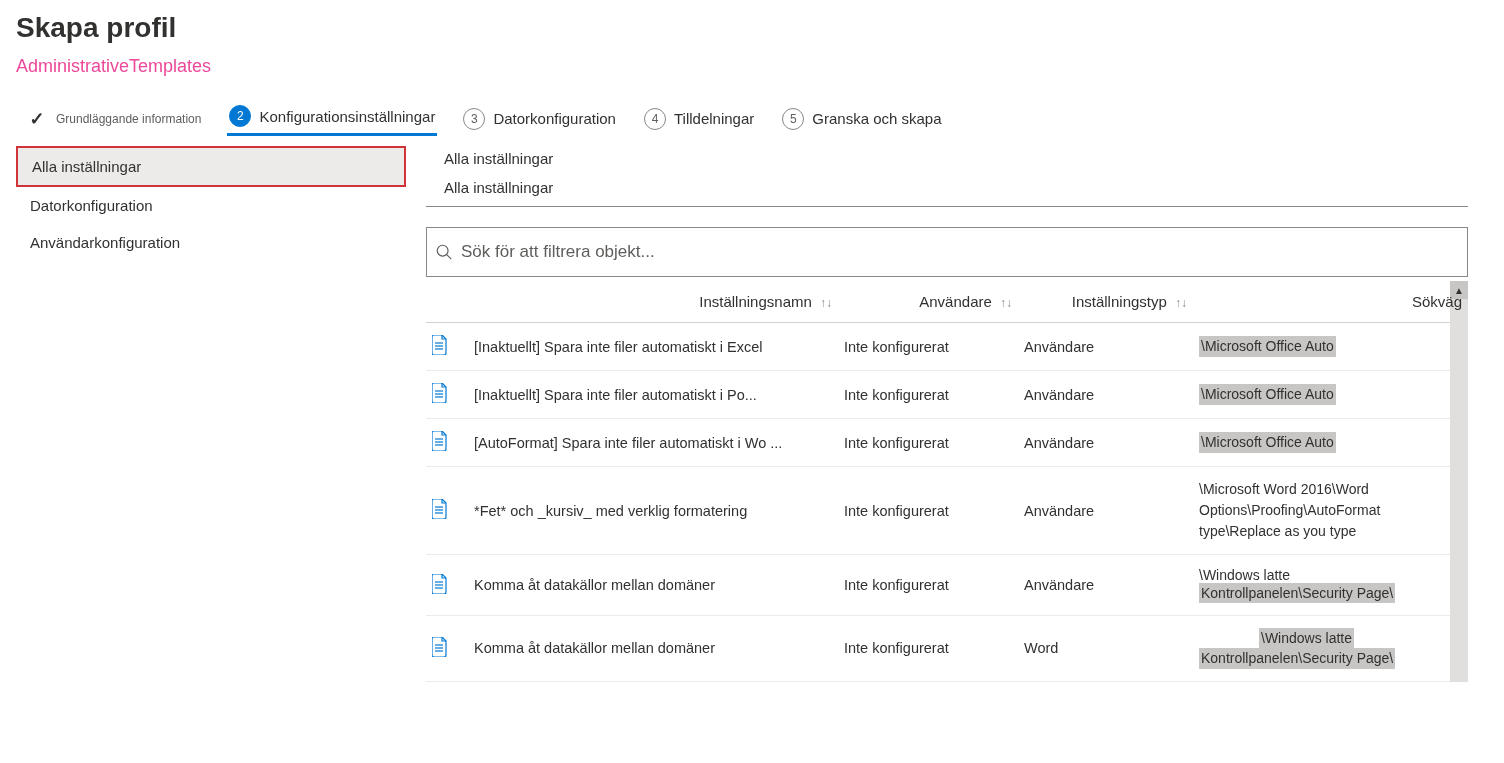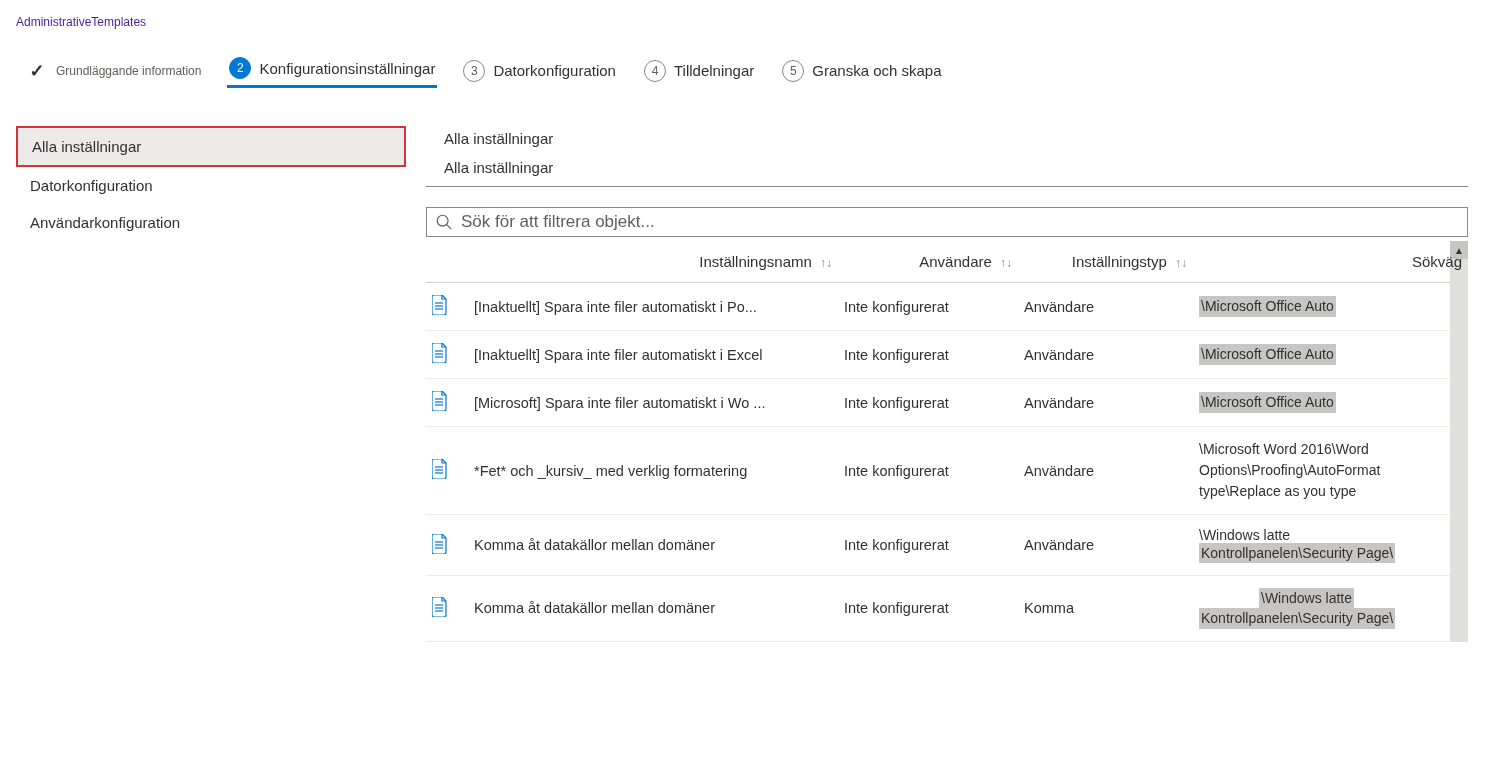--- a/index.html
+++ b/index.html
@@ -13,23 +13,23 @@
   .page {
     padding: 12px 16px 0 16px;
     width: 1504px;
   }
   .title {
     font-size: 28px;
     font-weight: 600;
     margin: 0;
   }
   .subtitle {
-    font-size: 12px;
-    color: #4c1d95;
-    margin: 3px 0 24px 0;
+    font-size: 18px;
+    color: #ec4899;
+    margin: 12px 0 24px 0;
   }
   .wizard {
     display: flex;
     align-items: center;
     gap: 24px;
     padding: 0 0 10px 8px;
   }
   .step {
     display: inline-flex;
     align-items: center;
@@ -66,21 +66,21 @@
     display: inline-flex;
     align-items: center;
     justify-content: center;
     color: #323130;
     font-size: 18px;
     font-weight: bold;
   }
   .layout {
     display: flex;
     gap: 20px;
-    margin-top: 28px;
+    margin-top: 0;
   }
   .side {
     width: 390px;
     flex-shrink: 0;
   }
   .side-item {
     padding: 10px 14px;
     font-size: 15px;
     cursor: pointer;
   }
@@ -102,21 +102,21 @@
     padding: 4px 18px 10px 18px;
   }
   .divider {
     border-bottom: 1px solid #8a8886;
     margin-bottom: 20px;
   }
   .searchbox {
     display: flex;
     align-items: center;
     border: 1px solid #8a8886;
-    height: 30px;
+    height: 50px;
     font-size: 18px;
     color: #605e5c;
     padding: 8px 8px;
     margin-bottom: 4px;
   }
   .searchbox input {
     border: none;
     outline: none;
     flex: 1;
     font-size: 17px;
@@ -194,20 +194,21 @@
     align-items: center;
     justify-content: center;
     color: #323130;
     font-size: 10px;
   }
 </style>
 </head>
 <body>
 
 <div class="page">
+  <h1 class="title">Skapa profil</h1>
   <div class="subtitle">AdministrativeTemplates</div>
 
   <div class="wizard">
     <a class="step done">
       <span class="check">✓</span>
       <span class="label">Grundläggande information</span>
     </a>
     <a class="step current">
       <span class="circle">2</span>
       <span class="label">Konfigurationsinställningar</span>
@@ -280,47 +281,47 @@
           </thead>
           <tbody id="tbody">
               <tr>
                 <td><span class="doc-icon"><svg viewBox="0 0 16 20">
                       <path d="M2 0 h8 l4 4 v14 a2 2 0 0 1 -2 2 H2 a2 2 0 0 1 -2 -2 V2 a2 2 0 0 1 2 -2 z" fill="#fff" stroke="#0078d4" stroke-width="1.2"></path>
                       <path d="M10 0 v4 h4" fill="none" stroke="#0078d4" stroke-width="1.2"></path>
                       <line x1="3" y1="8" x2="11" y2="8" stroke="#0078d4" stroke-width="1.2"></line>
                       <line x1="3" y1="11" x2="11" y2="11" stroke="#0078d4" stroke-width="1.2"></line>
                       <line x1="3" y1="14" x2="11" y2="14" stroke="#0078d4" stroke-width="1.2"></line>
                     </svg></span></td>
+                <td class="name-cell">[Inaktuellt] Spara inte filer automatiskt i Excel</td>
+                <td class="state-cell">Inte konfigurerat</td>
+                <td>Användare</td>
+                <td class="path-cell"><span class="hl">\Microsoft Office Auto</span></td>
+              </tr>
+              <tr>
+                <td><span class="doc-icon"><svg viewBox="0 0 16 20">
+                      <path d="M2 0 h8 l4 4 v14 a2 2 0 0 1 -2 2 H2 a2 2 0 0 1 -2 -2 V2 a2 2 0 0 1 2 -2 z" fill="#fff" stroke="#0078d4" stroke-width="1.2"></path>
+                      <path d="M10 0 v4 h4" fill="none" stroke="#0078d4" stroke-width="1.2"></path>
+                      <line x1="3" y1="8" x2="11" y2="8" stroke="#0078d4" stroke-width="1.2"></line>
+                      <line x1="3" y1="11" x2="11" y2="11" stroke="#0078d4" stroke-width="1.2"></line>
+                      <line x1="3" y1="14" x2="11" y2="14" stroke="#0078d4" stroke-width="1.2"></line>
+                    </svg></span></td>
                 <td class="name-cell">[Inaktuellt] Spara inte filer automatiskt i Po...</td>
                 <td class="state-cell">Inte konfigurerat</td>
                 <td>Användare</td>
                 <td class="path-cell"><span class="hl">\Microsoft Office Auto</span></td>
               </tr>
               <tr>
                 <td><span class="doc-icon"><svg viewBox="0 0 16 20">
                       <path d="M2 0 h8 l4 4 v14 a2 2 0 0 1 -2 2 H2 a2 2 0 0 1 -2 -2 V2 a2 2 0 0 1 2 -2 z" fill="#fff" stroke="#0078d4" stroke-width="1.2"></path>
                       <path d="M10 0 v4 h4" fill="none" stroke="#0078d4" stroke-width="1.2"></path>
                       <line x1="3" y1="8" x2="11" y2="8" stroke="#0078d4" stroke-width="1.2"></line>
                       <line x1="3" y1="11" x2="11" y2="11" stroke="#0078d4" stroke-width="1.2"></line>
                       <line x1="3" y1="14" x2="11" y2="14" stroke="#0078d4" stroke-width="1.2"></line>
                     </svg></span></td>
-                <td class="name-cell">[Inaktuellt] Spara inte filer automatiskt i Excel</td>
-                <td class="state-cell">Inte konfigurerat</td>
-                <td>Användare</td>
-                <td class="path-cell"><span class="hl">\Microsoft Office Auto</span></td>
-              </tr>
-              <tr>
-                <td><span class="doc-icon"><svg viewBox="0 0 16 20">
-                      <path d="M2 0 h8 l4 4 v14 a2 2 0 0 1 -2 2 H2 a2 2 0 0 1 -2 -2 V2 a2 2 0 0 1 2 -2 z" fill="#fff" stroke="#0078d4" stroke-width="1.2"></path>
-                      <path d="M10 0 v4 h4" fill="none" stroke="#0078d4" stroke-width="1.2"></path>
-                      <line x1="3" y1="8" x2="11" y2="8" stroke="#0078d4" stroke-width="1.2"></line>
-                      <line x1="3" y1="11" x2="11" y2="11" stroke="#0078d4" stroke-width="1.2"></line>
-                      <line x1="3" y1="14" x2="11" y2="14" stroke="#0078d4" stroke-width="1.2"></line>
-                    </svg></span></td>
-                <td class="name-cell">[Microsoft] Spara inte filer automatiskt i Wo ...</td>
+                <td class="name-cell">[AutoFormat] Spara inte filer automatiskt i Wo ...</td>
                 <td class="state-cell">Inte konfigurerat</td>
                 <td>Användare</td>
                 <td class="path-cell"><span class="hl">\Microsoft Office Auto</span></td>
               </tr>
               <tr class="tall">
                 <td><span class="doc-icon"><svg viewBox="0 0 16 20">
                       <path d="M2 0 h8 l4 4 v14 a2 2 0 0 1 -2 2 H2 a2 2 0 0 1 -2 -2 V2 a2 2 0 0 1 2 -2 z" fill="#fff" stroke="#0078d4" stroke-width="1.2"></path>
                       <path d="M10 0 v4 h4" fill="none" stroke="#0078d4" stroke-width="1.2"></path>
                       <line x1="3" y1="8" x2="11" y2="8" stroke="#0078d4" stroke-width="1.2"></line>
                       <line x1="3" y1="11" x2="11" y2="11" stroke="#0078d4" stroke-width="1.2"></line>
@@ -352,21 +353,21 @@
               <tr>
                 <td><span class="doc-icon"><svg viewBox="0 0 16 20">
                       <path d="M2 0 h8 l4 4 v14 a2 2 0 0 1 -2 2 H2 a2 2 0 0 1 -2 -2 V2 a2 2 0 0 1 2 -2 z" fill="#fff" stroke="#0078d4" stroke-width="1.2"></path>
                       <path d="M10 0 v4 h4" fill="none" stroke="#0078d4" stroke-width="1.2"></path>
                       <line x1="3" y1="8" x2="11" y2="8" stroke="#0078d4" stroke-width="1.2"></line>
                       <line x1="3" y1="11" x2="11" y2="11" stroke="#0078d4" stroke-width="1.2"></line>
                       <line x1="3" y1="14" x2="11" y2="14" stroke="#0078d4" stroke-width="1.2"></line>
                     </svg></span></td>
                 <td class="name-cell">Komma åt datakällor mellan domäner</td>
                 <td class="state-cell">Inte konfigurerat</td>
-                <td>Komma</td>
+                <td>Word</td>
                 <td class="path-cell">
                   <div><span class="hl" style="margin-left: 60px;">\Windows latte</span></div>
                   <div><span class="hl">Kontrollpanelen\Security Page\</span></div>
                 </td>
               </tr>
             </tbody>
         </table>
       </div>
     </div>
   </div>

